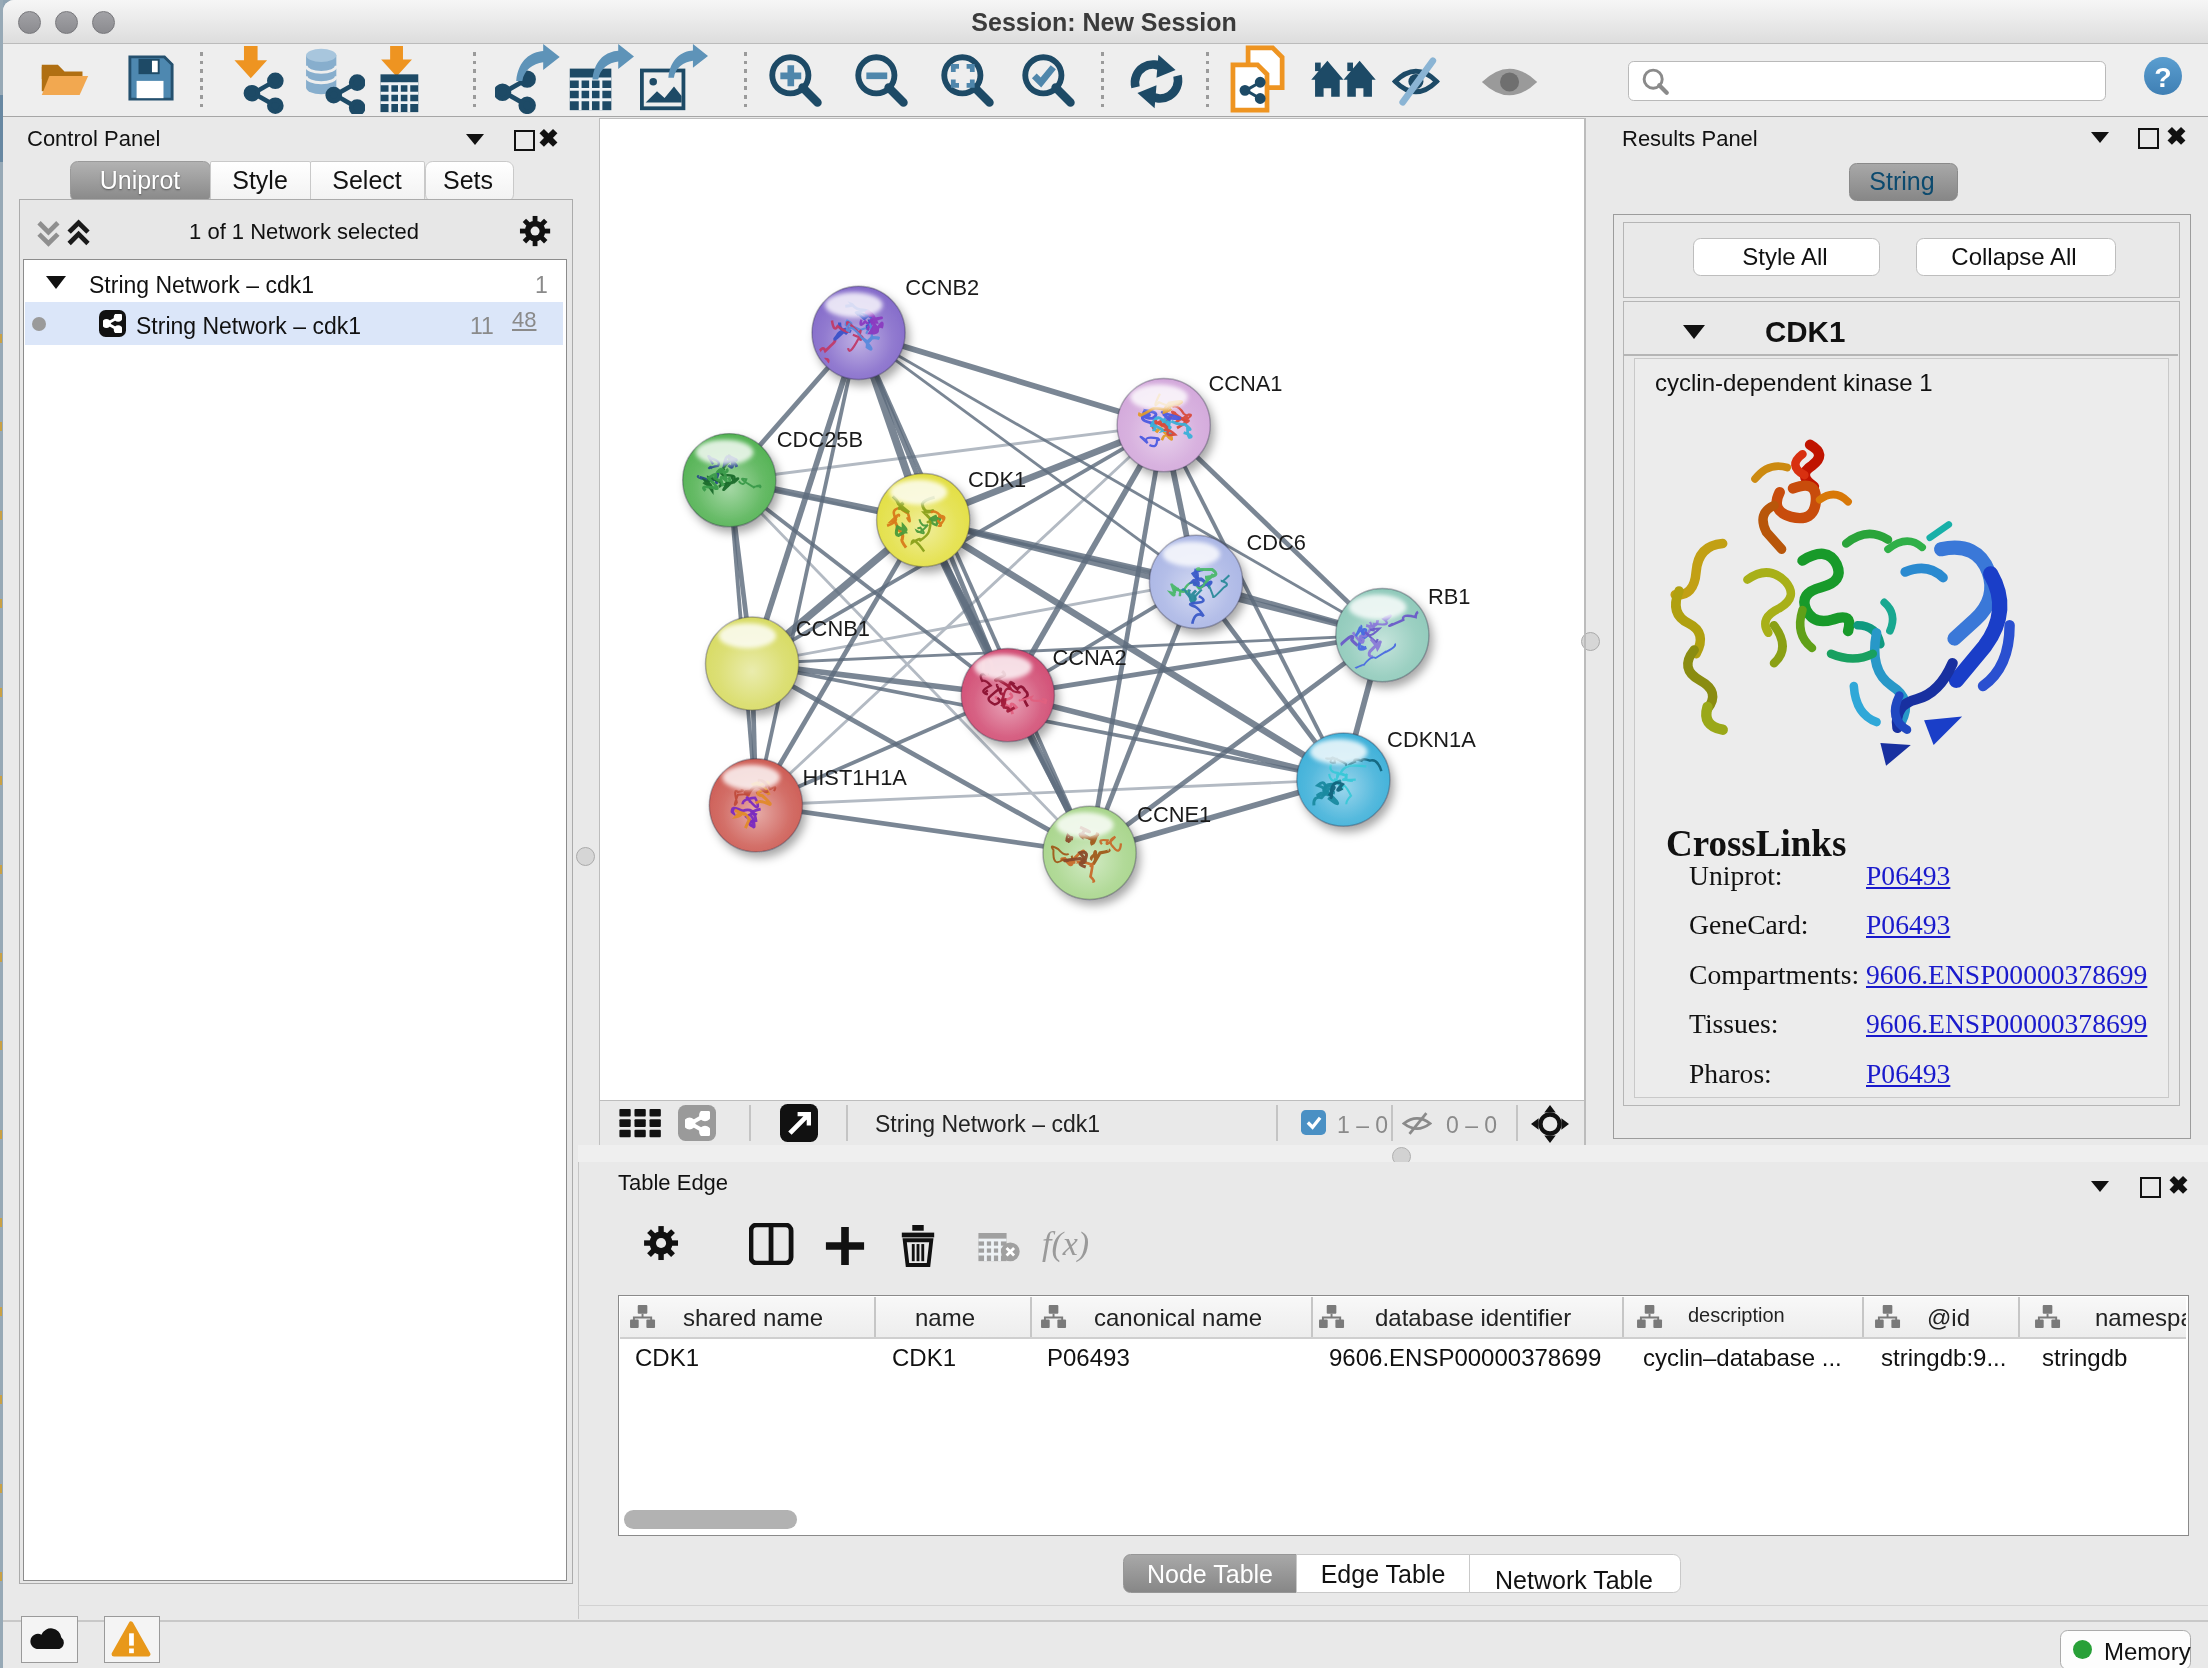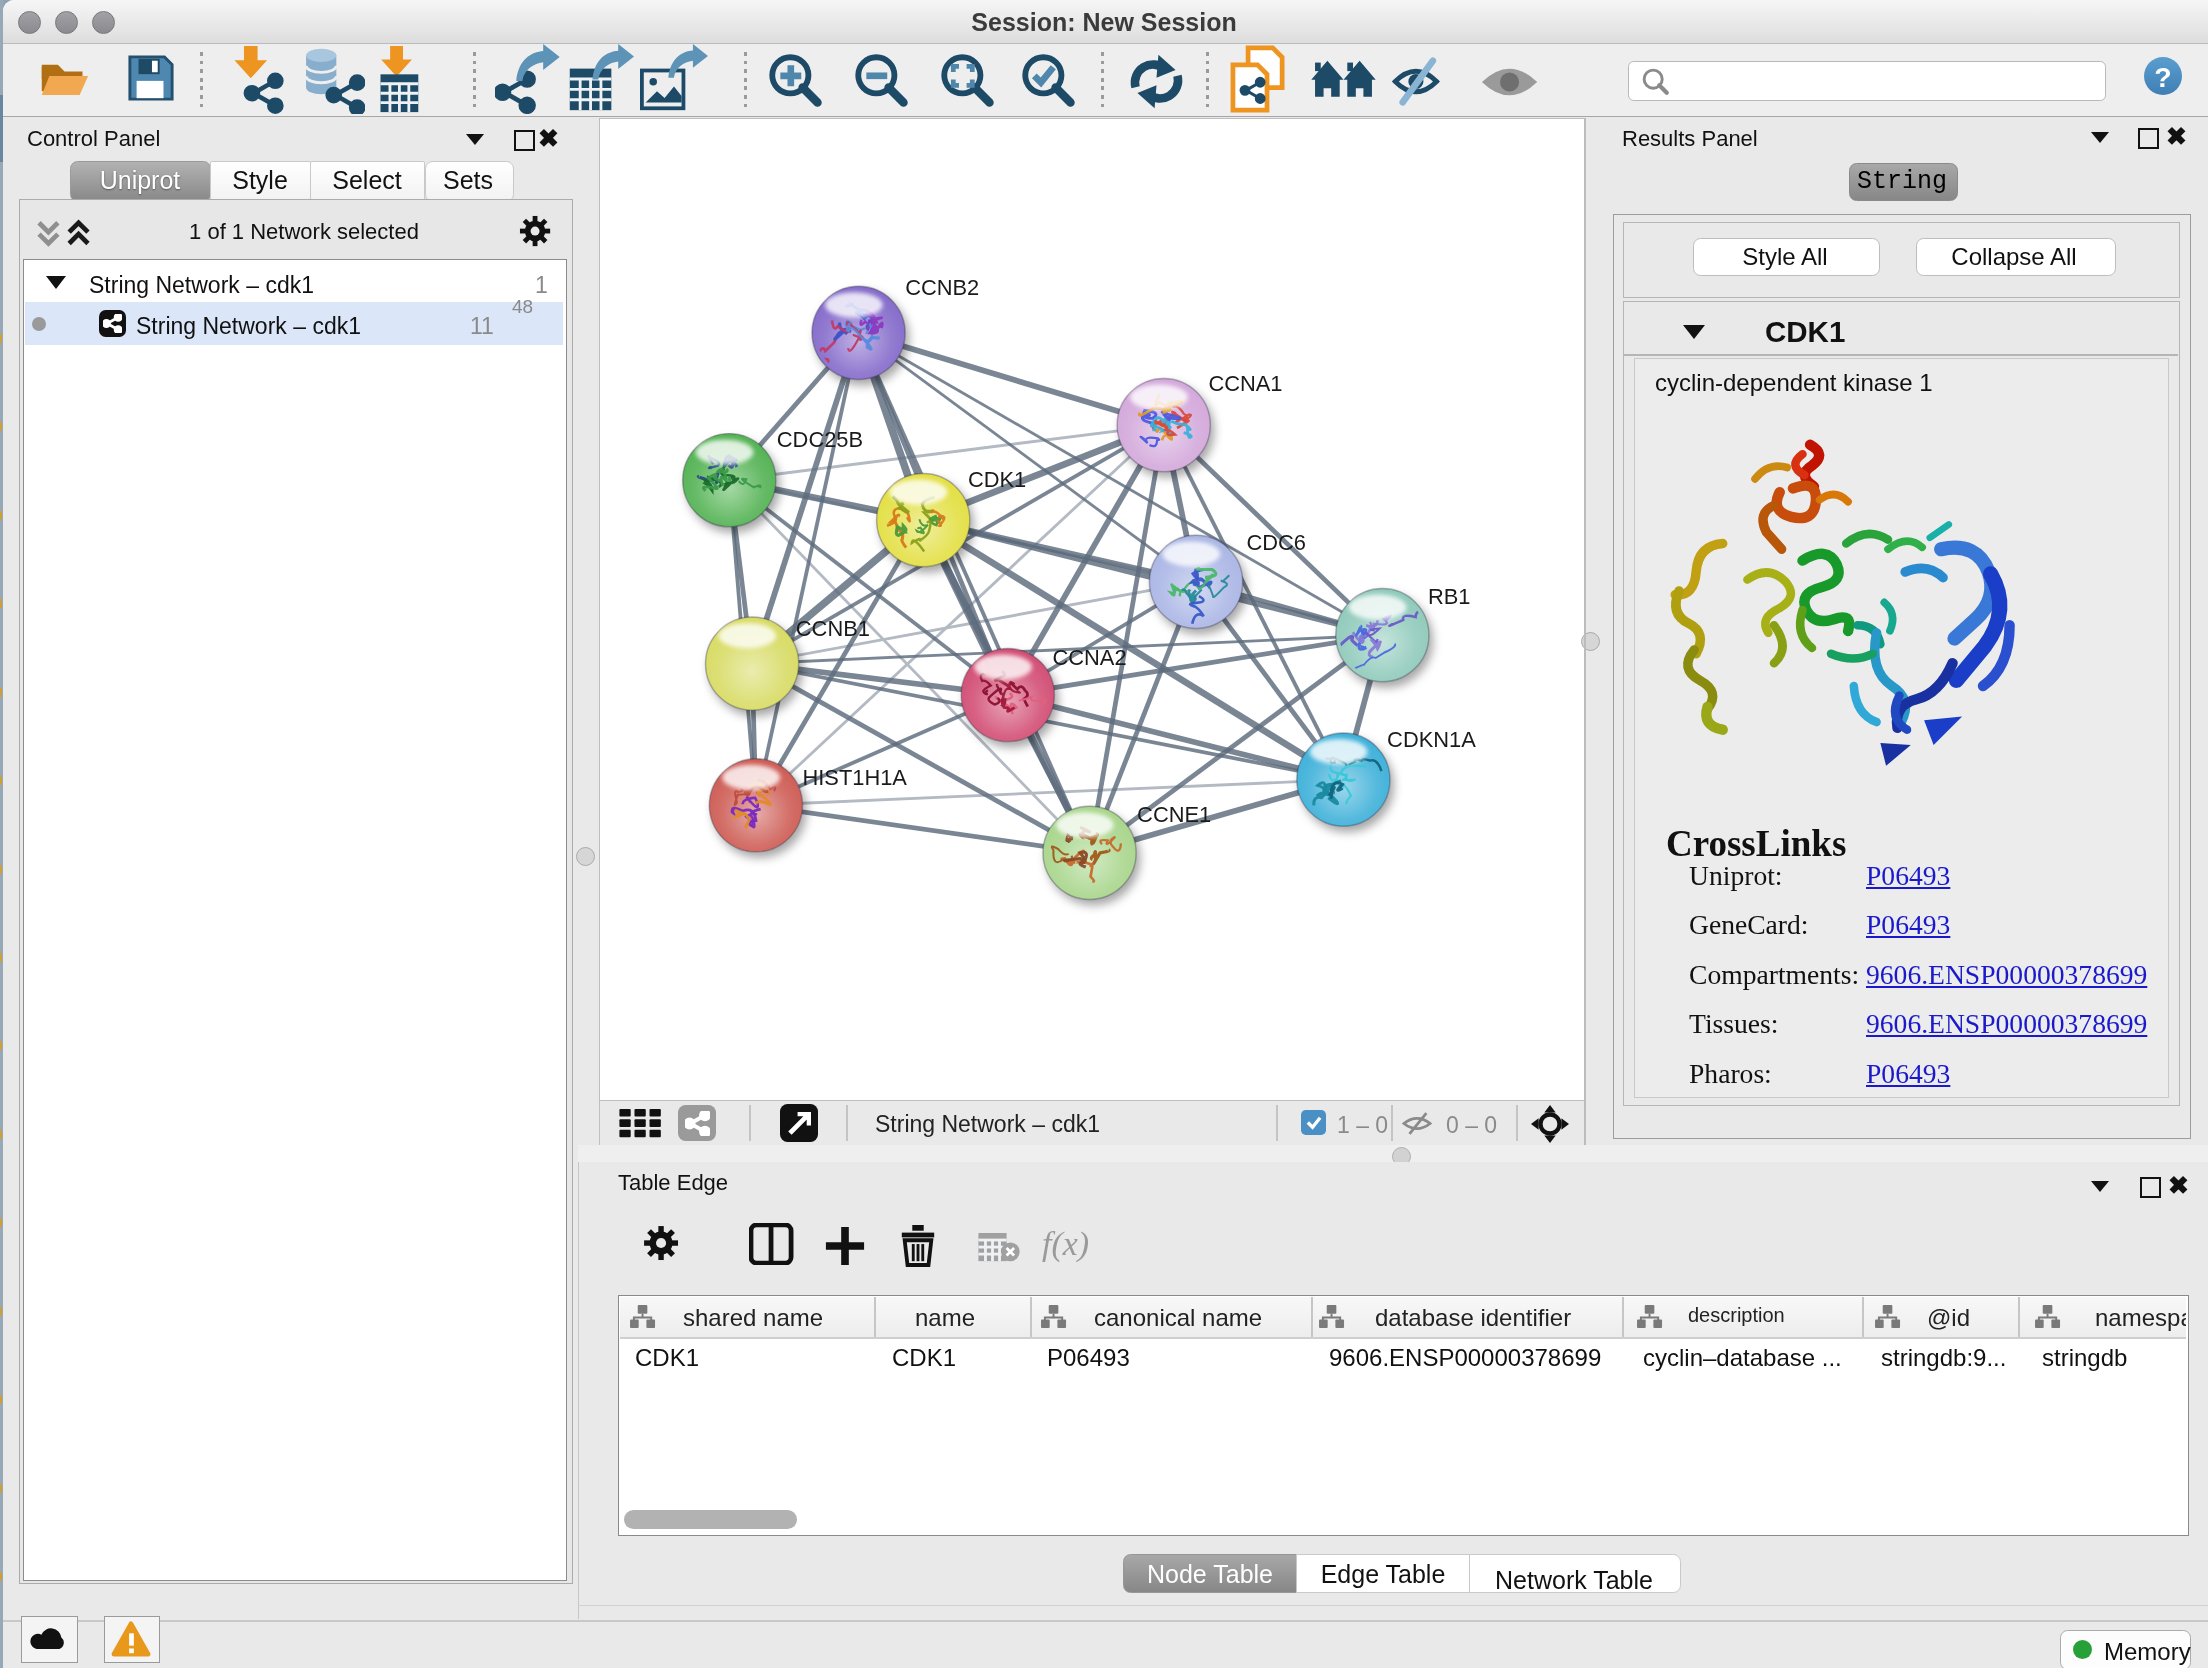--- a/index.html
+++ b/index.html
@@ -234,21 +234,21 @@
     <g transform="translate(0,0)" stroke="#fff" stroke-width="3" fill="#fff">
       <line x1="4.4" y1="10.0" x2="15.600000000000001" y2="3.5999999999999996"></line>
       <line x1="4.4" y1="10.0" x2="15.600000000000001" y2="16.4"></line>
       <circle cx="3.5999999999999996" cy="10.0" r="3.2"></circle>
       <circle cx="16.0" cy="3.4000000000000004" r="3.2"></circle>
       <circle cx="16.0" cy="16.599999999999998" r="3.2"></circle>
     </g>
   </svg>
 <div style="position:absolute;left:136px;top:313px;font-family:'Liberation Sans',sans-serif;font-size:23px;color:#111;font-weight:normal;letter-spacing:0px;white-space:nowrap;">String Network – cdk1</div>
 <div style="position:absolute;left:470px;top:313px;font-family:'Liberation Sans',sans-serif;font-size:23px;color:#8a8a8a;font-weight:normal;letter-spacing:0px;white-space:nowrap;">11</div>
-<div style="position:absolute;left:512px;top:296px;font-family:'Liberation Sans',sans-serif;font-size:19px;color:#8a8a8a;font-weight:normal;letter-spacing:0px;white-space:nowrap;">48</div>
+<div style="position:absolute;left:512px;top:307px;font-family:'Liberation Sans',sans-serif;font-size:22px;color:#8a8a8a;font-weight:normal;letter-spacing:0px;white-space:nowrap;text-decoration:underline;">48</div>
 <div style="position:absolute;left:599px;top:118px;width:984px;height:982px;background:#ffffff;border:1px solid #bdbdbd;"></div>
 <div style="position:absolute;left:576px;top:847px;width:17px;height:17px;border-radius:50%;background:#d6d6d6;border:1px solid #aaaaaa;"></div>
 <div style="position:absolute;left:1581px;top:632px;width:17px;height:17px;border-radius:50%;background:#d6d6d6;border:1px solid #aaaaaa;"></div>
 <div style="position:absolute;left:1392px;top:1149px;width:17px;height:17px;border-radius:50%;background:#d6d6d6;border:1px solid #aaaaaa;"></div>
 <svg style="position:absolute;left:600px;top:118px;" width="982" height="982" viewBox="0 0 1033 1033">
     <defs>
       <radialGradient id="gCCNB2" cx="50%" cy="58%" r="70%">
         <stop offset="0%" stop-color="#c0b2e4"></stop>
         <stop offset="52%" stop-color="#927bd0"></stop>
         <stop offset="90%" stop-color="#8066c8"></stop>
@@ -623,21 +623,21 @@
     <path d="M20 0 l6 8 h-12 z M20 40 l6 -8 h-12 z M0 20 l8 -6 v12 z M40 20 l-8 -6 v12 z" fill="#111"></path>
   </svg>
 <div style="position:absolute;left:578px;top:1145px;width:1630px;height:17px;background:#efefef;border-bottom:1px solid #d6d6d6;"></div>
 <div style="position:absolute;left:1392px;top:1147px;width:17px;height:17px;border-radius:50%;background:#d2d2d2;border:1px solid #b0b0b0;"></div>
 <div style="position:absolute;left:1584px;top:118px;width:1.9px;height:1027px;background:#bcbcbc;"></div>
 <div style="position:absolute;left:1622px;top:126px;font-family:'Liberation Sans',sans-serif;font-size:22px;color:#111;font-weight:normal;letter-spacing:0px;white-space:nowrap;">Results Panel</div>
 <div style="position:absolute;left:2091px;top:132px;width:0;height:0;border-left:9.5px solid transparent;border-right:9.5px solid transparent;border-top:11.4px solid #111"></div>
 <div style="position:absolute;left:2138px;top:128px;width:17px;height:17px;border:2.9px solid #111;"></div>
 <div style="position:absolute;left:2166px;top:122px;font-family:'Liberation Sans',sans-serif;font-size:25px;color:#111;font-weight:bold;letter-spacing:0px;white-space:nowrap;">✖</div>
 <div style="position:absolute;left:1849px;top:163px;width:107px;height:36px;background:linear-gradient(#a8a8a8,#878787);border:1px solid #8a8a8a;border-radius:7.6px;"></div>
-<div style="position:absolute;left:1902px;top:167px;transform:translateX(-50%);font-family:Liberation Mono, monospace;font-size:25px;color:#000000;font-weight:normal;white-space:nowrap;">String</div>
+<div style="position:absolute;left:1902px;top:167px;transform:translateX(-50%);font-family:Liberation Sans, sans-serif;font-size:25px;color:#0c4a6e;font-weight:normal;white-space:nowrap;">String</div>
 <div style="position:absolute;left:1613px;top:214px;width:576px;height:923px;background:#e9e9e9;border:1.9px solid #9c9c9c;"></div>
 <div style="position:absolute;left:1623px;top:222px;width:555px;height:74px;background:#e9e9e9;border:1px solid #b5b5b5;"></div>
 <div style="position:absolute;left:1693px;top:238px;width:185px;height:36px;background:#fff;border:1px solid #bdbdbd;border-radius:7.6px;"></div>
 <div style="position:absolute;left:1785px;top:243px;transform:translateX(-50%);font-family:'Liberation Sans',sans-serif;font-size:24px;color:#111;font-weight:normal;white-space:nowrap;">Style All</div>
 <div style="position:absolute;left:1916px;top:238px;width:198px;height:36px;background:#fff;border:1px solid #bdbdbd;border-radius:7.6px;"></div>
 <div style="position:absolute;left:2014px;top:243px;transform:translateX(-50%);font-family:'Liberation Sans',sans-serif;font-size:24px;color:#111;font-weight:normal;white-space:nowrap;">Collapse All</div>
 <div style="position:absolute;left:1623px;top:301px;width:555px;height:803px;background:#e9e9e9;border:1px solid #b5b5b5;"></div>
 <div style="position:absolute;left:1683px;top:325px;width:0;height:0;border-left:11.4px solid transparent;border-right:11.4px solid transparent;border-top:14.3px solid #111"></div>
 <div style="position:absolute;left:1765px;top:315px;font-family:'Liberation Sans',sans-serif;font-size:29.5px;color:#111;font-weight:bold;letter-spacing:0px;white-space:nowrap;">CDK1</div>
 <div style="position:absolute;left:1624px;top:354px;width:554px;height:1.9px;background:#b5b5b5;"></div>

